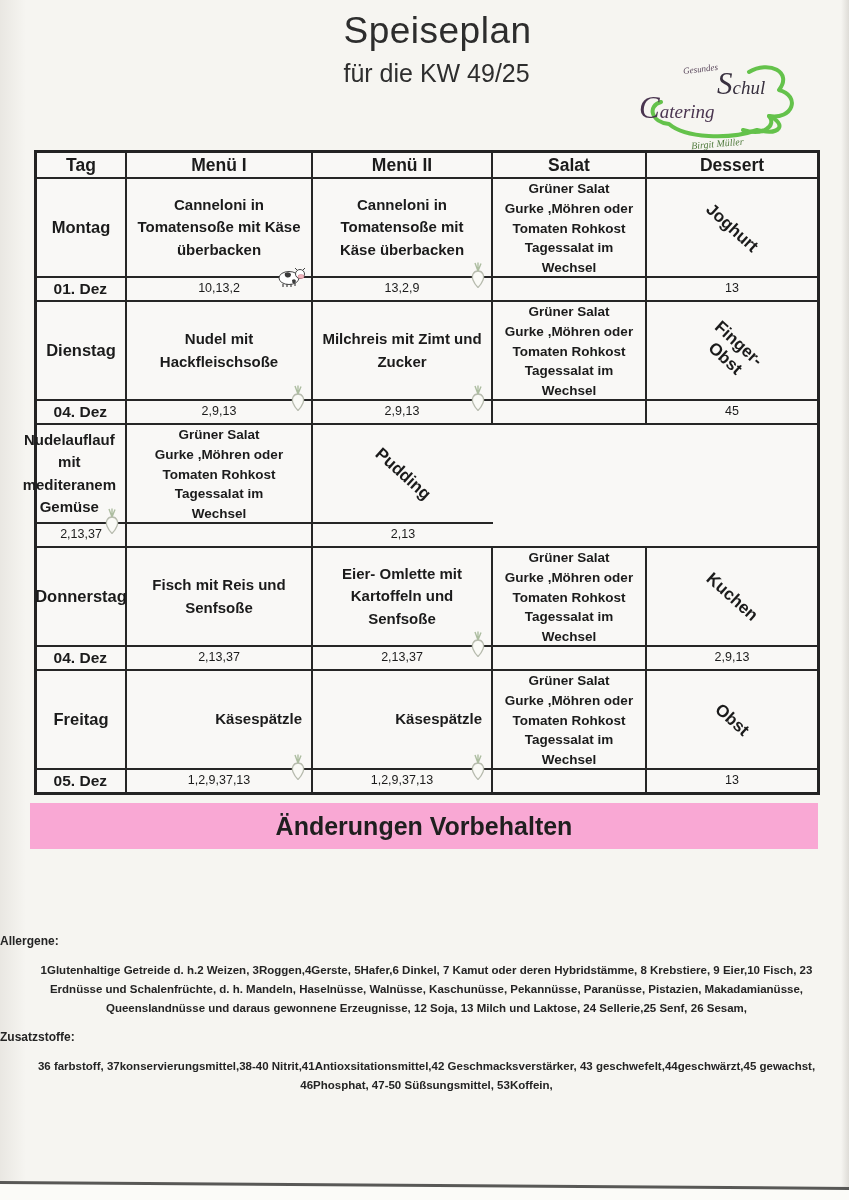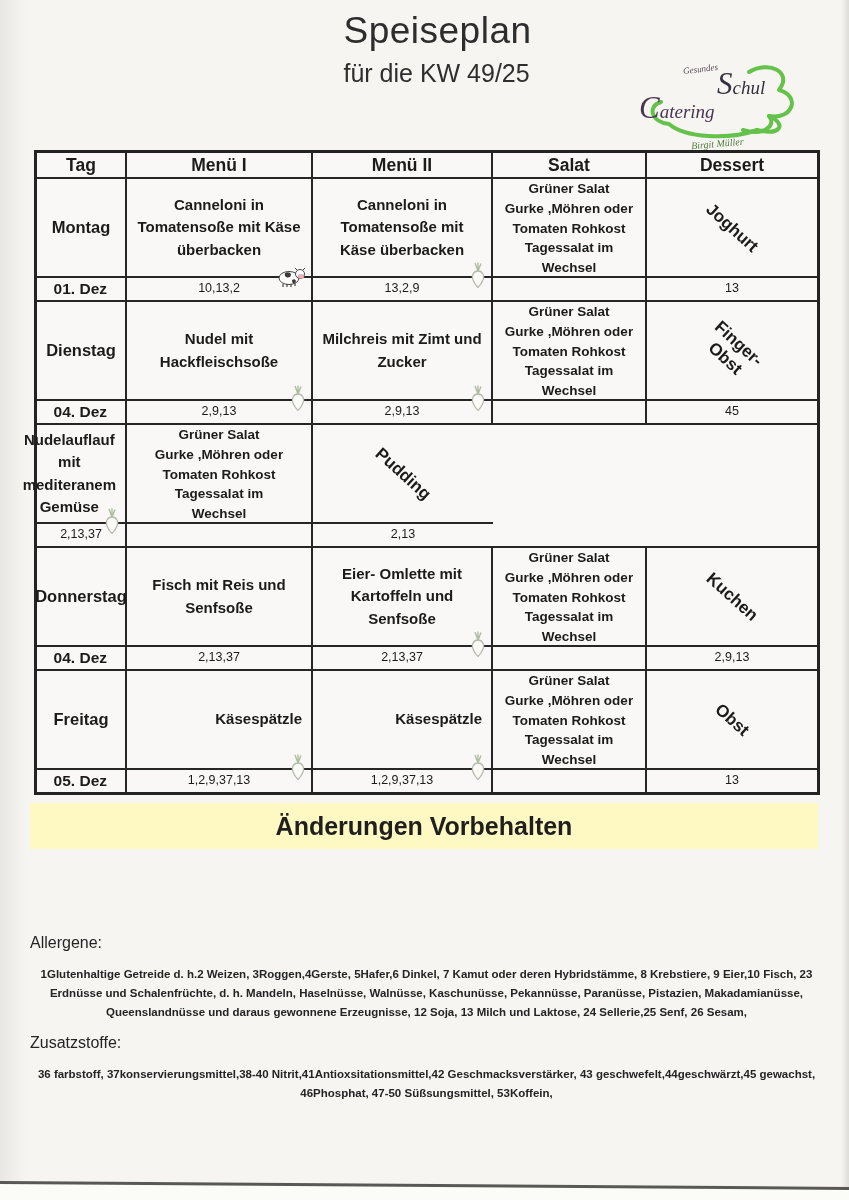--- a/index.html
+++ b/index.html
@@ -65,26 +65,26 @@
   .dessert-text { position:absolute; top:50%; left:50%; width:92px;
     transform:translate(-50%,-50%) rotate(42deg);
     text-align:center; font-weight:bold; font-size:17px; line-height:1.15; }
   .dessert-allerg { text-align:center; font-size:12.5px; }
 
   .cell-icon { position:absolute; right:5px; bottom:12px; width:30px; height:26px;
     display:flex; align-items:flex-end; justify-content:flex-end; z-index:2; }
 
   
   .banner { position:absolute; top:803px; left:30px; width:788px; height:46px;
-    background:#fef9c3; display:flex; align-items:center; justify-content:center; }
+    background:#f9a8d4; display:flex; align-items:center; justify-content:center; }
   .banner-text { font-weight:bold; font-size:25px; color:#1f1f1f; }
 
   
   .footnotes { position:absolute; top:934px; left:0; width:849px; color:#242424; }
-  .foot-label { font-weight:normal; font-size:16px; margin-left:30px; }
+  .foot-label { font-weight:bold; font-size:12px; }
   .foot-para { font-weight:bold; font-size:11.5px; line-height:1.65; text-align:center;
     margin:13px 30px 12px 34px; }
 </style>
 </head>
 <body>
 
 <div class="edge-shade-left"></div>
 <div class="edge-shade-right"></div>
 
 <div class="title-block">

